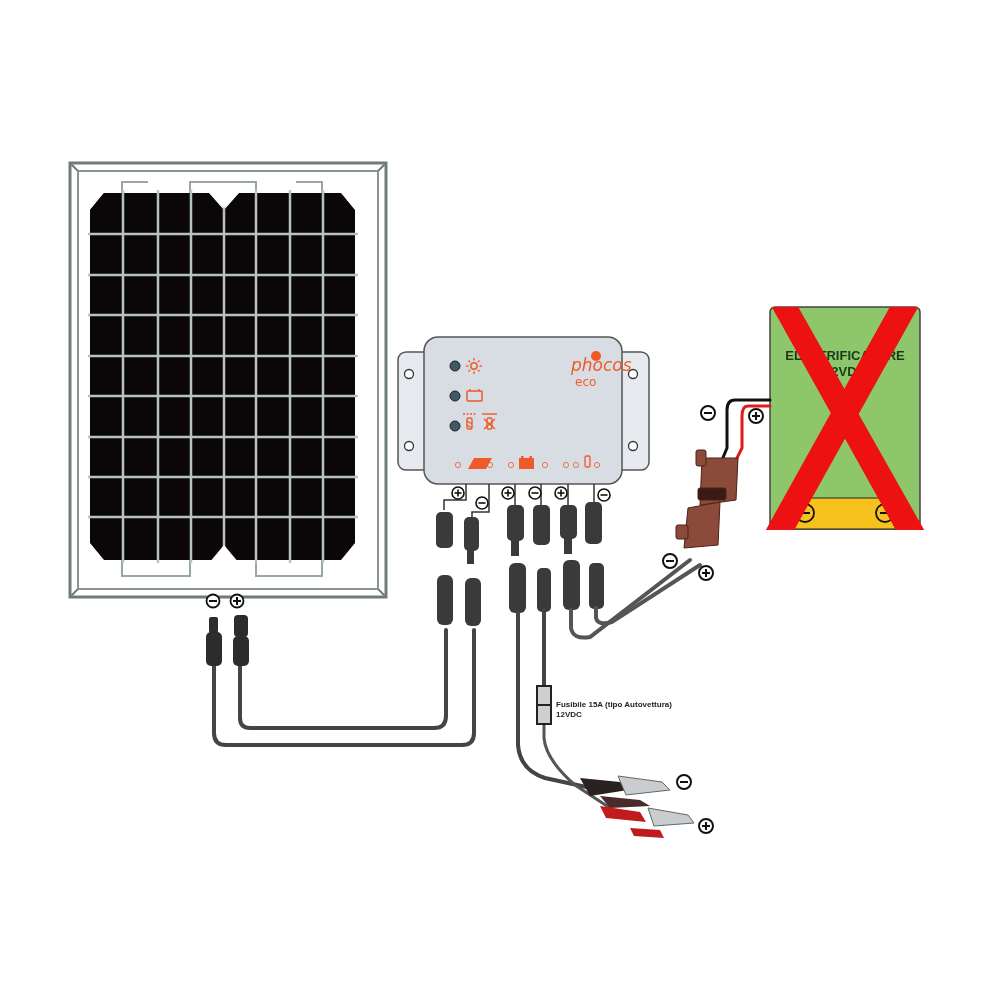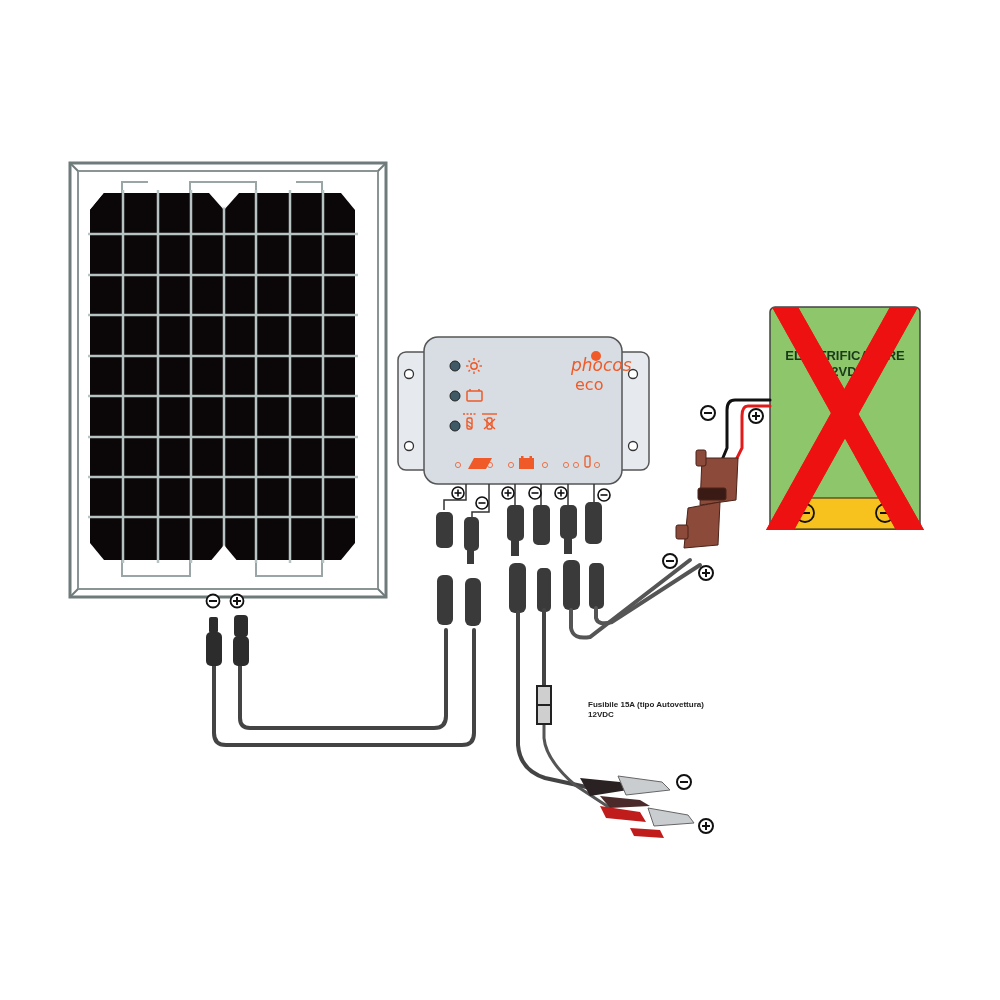--- a/index.html
+++ b/index.html
@@ -1,20 +1,20 @@
 <!DOCTYPE html>
 <html><head>
 <meta charset="utf-8">
 <style>
   html,body{margin:0;padding:0;background:#ffffff;}
   body{width:1000px;height:1000px;position:relative;overflow:hidden;font-family:"Liberation Sans",sans-serif;}
   svg{position:absolute;left:0;top:0;}
   .brand{position:absolute;font-family:"DejaVu Sans",sans-serif;font-style:italic;color:#f05a28;margin-left:42px;}
   .brand-sub{position:absolute;font-family:"DejaVu Sans",sans-serif;color:#f05a28;}
-  .label-text{position:absolute;font-weight:bold;font-size:8px;line-height:10px;color:#222;margin-left:32px;}
+  .label-text{position:absolute;font-weight:bold;font-size:8px;line-height:10px;color:#222;}
   .elec-title{position:absolute;font-weight:bold;font-size:13px;color:#1a3a1a;text-align:center;letter-spacing:0px;}
 </style>
 </head>
 <body>
 
 <svg width="1000" height="1000" viewBox="0 0 1000 1000">
 
   <g>
     <rect x="70" y="163" width="316" height="434" fill="#ffffff" stroke="#6f7b7b" stroke-width="3"></rect>
     <rect x="78" y="171" width="300" height="418" fill="none" stroke="#8a9494" stroke-width="2"></rect>
@@ -273,21 +273,21 @@
       <line x1="706" y1="569" x2="706" y2="577"></line>
   </g>
 
   <g fill="#ee1111">
     <polygon points="772,307 798,307 924,530 896,530"></polygon>
     <polygon points="890,307 918,307 794,530 766,530"></polygon>
   </g>
 </svg>
 
 <div class="brand" style="left:529px;top:355px;font-size:17px;">phocos</div>
-<div class="brand-sub" style="left:575px;top:375px;font-size:16px;">eco</div>
+<div class="brand-sub" style="left:575px;top:375px;font-size:12px;">eco</div>
 
 <div class="elec-title" style="left:770px;top:348px;width:150px;z-index:0;">ELETTRIFICATORE</div>
 <div class="elec-title" style="left:770px;top:364px;width:150px;z-index:0;">12VDC</div>
 
 <div class="label-text" style="left:556px;top:700px;">Fusibile 15A (tipo Autovettura)</div>
 <div class="label-text" style="left:556px;top:710px;">12VDC</div>
 
 <svg width="1000" height="1000" viewBox="0 0 1000 1000" style="pointer-events:none;">
   <polygon points="772,307 798,307 924,530 896,530" fill="#ee1111"></polygon>
   <polygon points="890,307 918,307 794,530 766,530" fill="#ee1111"></polygon>

